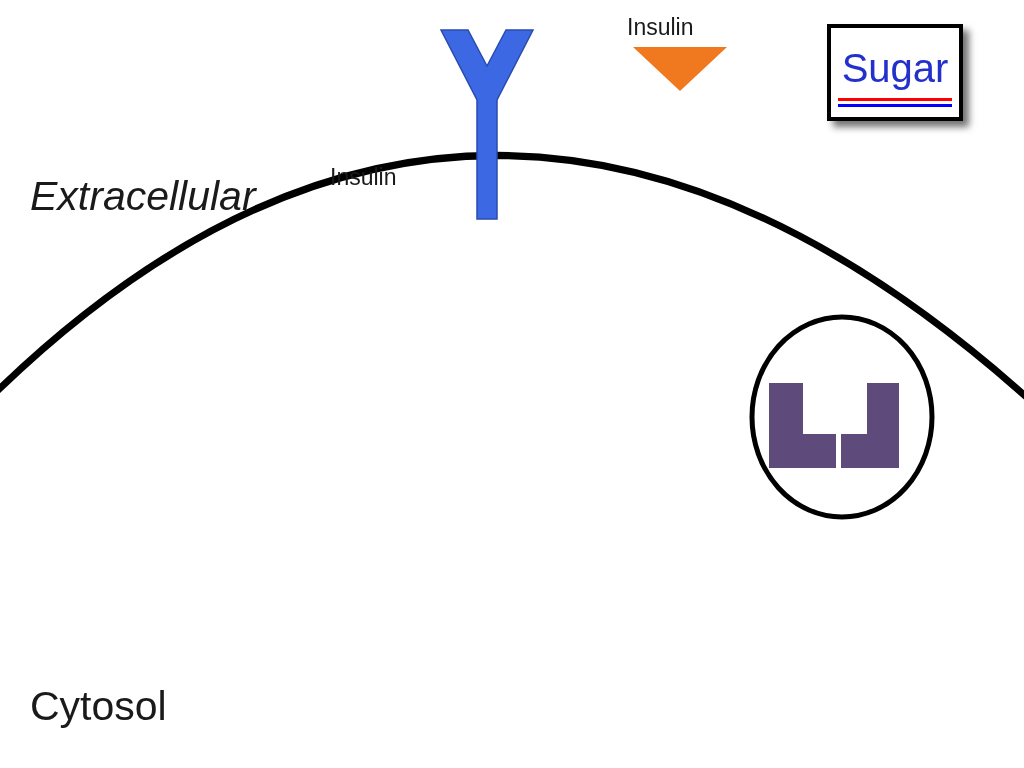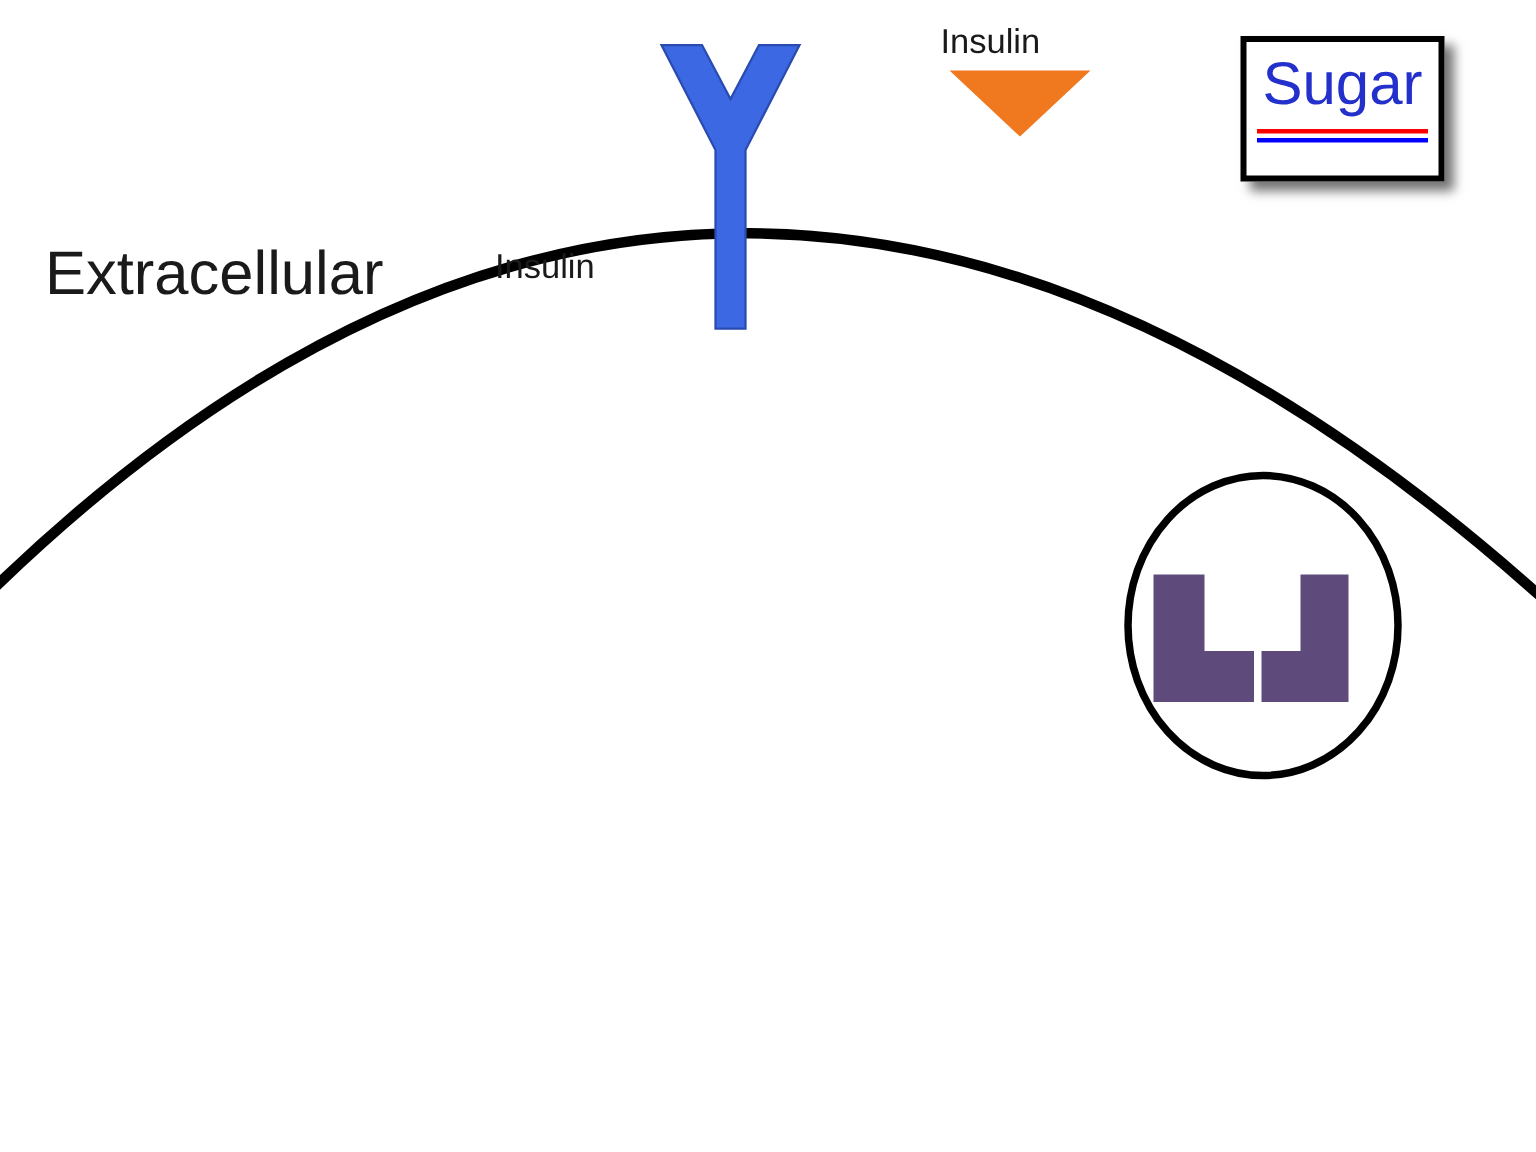--- a/index.html
+++ b/index.html
@@ -21,21 +21,21 @@
     width:136px;height:97px;
     background:#ffffff;
     border:4px solid #000000;
     box-shadow:6px 6px 7px rgba(0,0,0,0.55);
     display:flex;flex-direction:column;align-items:center;
     box-sizing:border-box;
   }
   .sugar-text{
     font-size:40px;line-height:48px;
     color:#2430cc;
-    margin-top:4px;
+    margin-top:16px;
   }
   .rule{width:114px;height:3px;margin-top:3px;}
   .rule-red{background:#ff0000;margin-top:6px;}
   .rule-blue{background:#0000ff;}
 </style>
 </head>
 <body>
 
 <div class="slide">
 
@@ -46,30 +46,31 @@
     <polygon points="441,30 468,30 487,66 506,30 533,30 497,100 497,219 477,219 477,100" stroke="#2a4bb0" stroke-width="1.5" fill="#3d68e4"></polygon>
 
     <polygon points="633,47 727,47 680,91" fill="#f0781e"></polygon>
 
     <ellipse cx="842" cy="417" rx="90" ry="100" fill="#ffffff" stroke-width="5" stroke="#000000"></ellipse>
 
     <polygon points="769,383 803,383 803,434 836,434 836,468 769,468" fill="#5f4b7b"></polygon>
     <polygon points="867,383 899,383 899,468 841,468 841,434 867,434" fill="#5f4b7b"></polygon>
   </svg>
 
-  <div class="label label-xl" style="left:30px;top:32px;">
+  <div class="label label-xl" style="left:30px;top:46px;font-style:italic;">
     <div>Extracellular</div>
   </div>
 
   <div class="label label-md" style="left:330px;top:62px;">
     <div>Insulin</div>
   </div>
 
   <div class="label label-md" style="left:627px;top:4px;">Insulin</div>
 
   <div class="sugar-box">
     <div class="sugar-text">Sugar</div>
     <div class="rule rule-red"></div>
     <div class="rule rule-blue"></div>
   </div>
 
+  <div class="label label-xl" style="left:30px;top:676px;">Cytosol</div>
 
 </div>
 
 </body></html>

